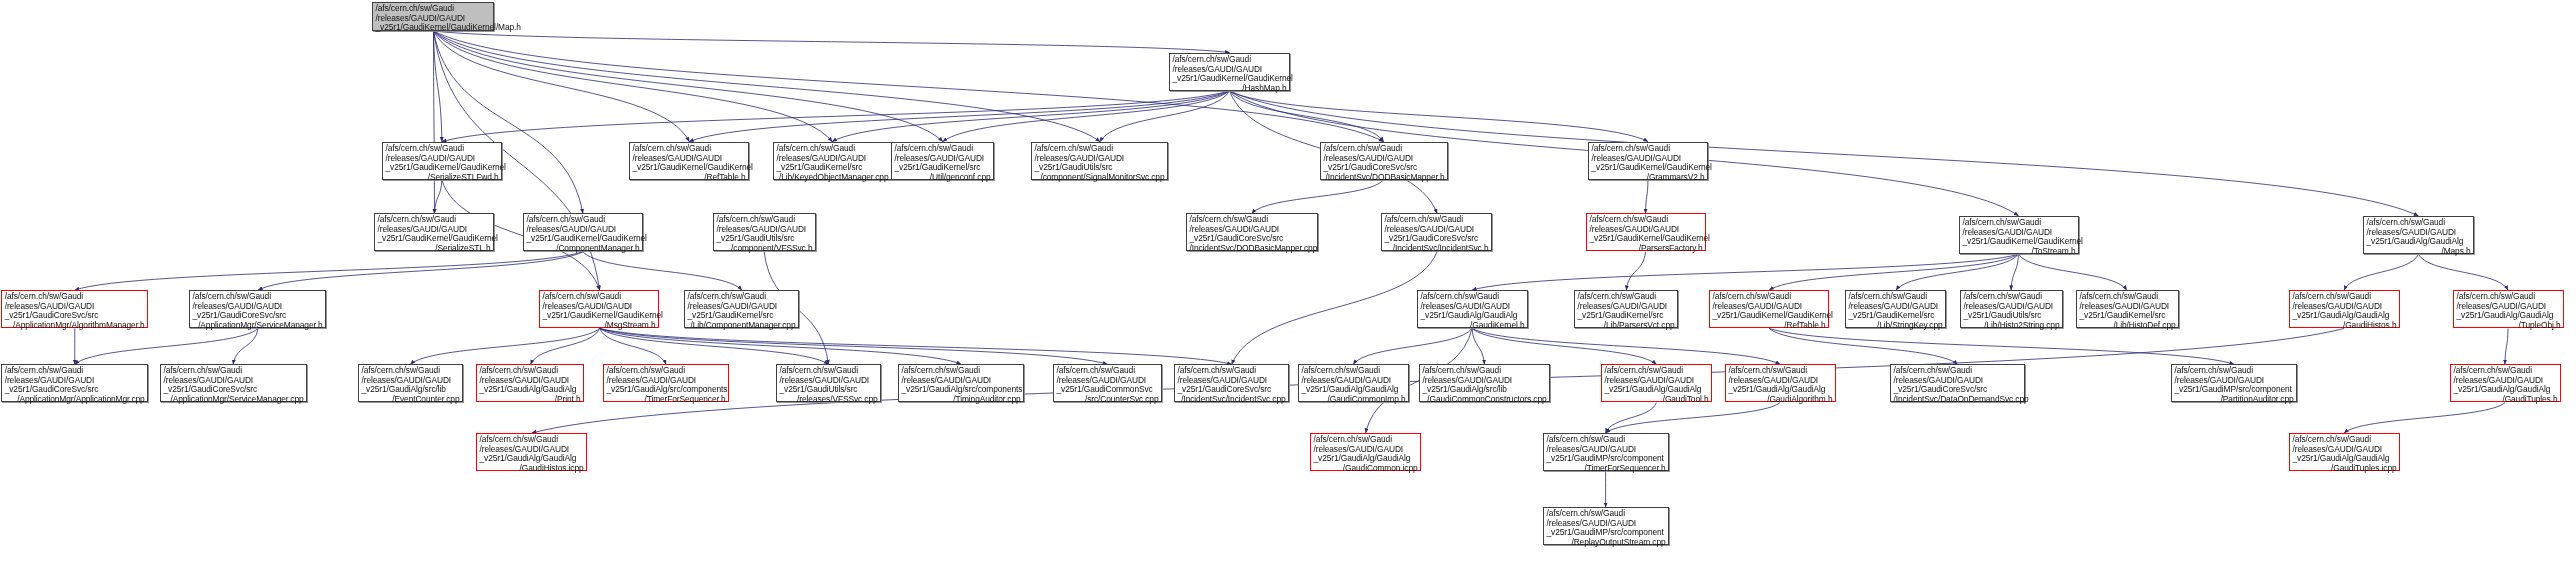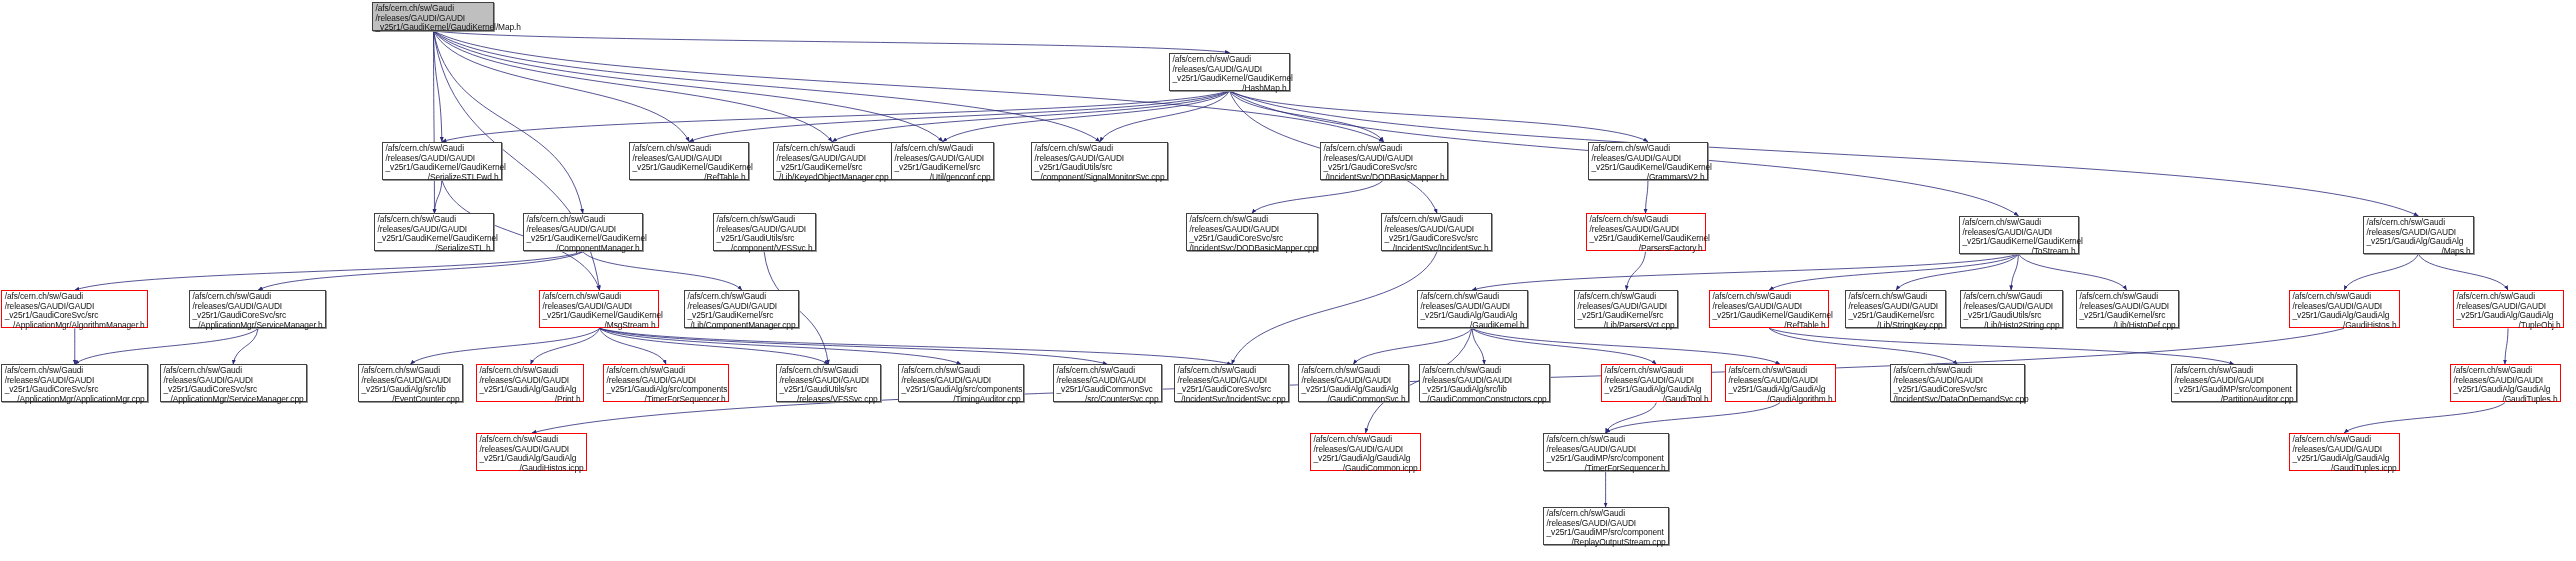--- a/index.html
+++ b/index.html
@@ -136,21 +136,21 @@
       <div class="node red" style="left: 2453px; top: 290px; width: 111px; height: 38px;"><span class="l left">/afs/cern.ch/sw/Gaudi</span><span class="l left">/releases/GAUDI/GAUDI</span><span class="l left">_v25r1/GaudiAlg/GaudiAlg</span><span class="l ctr">/TupleObj.h</span></div>
       <div class="node" style="left: 1.2px; top: 364px; width: 147px; height: 38px;"><span class="l left">/afs/cern.ch/sw/Gaudi</span><span class="l left">/releases/GAUDI/GAUDI</span><span class="l left">_v25r1/GaudiCoreSvc/src</span><span class="l ctr">/ApplicationMgr/ApplicationMgr.cpp</span></div>
       <div class="node" style="left: 160px; top: 364px; width: 147px; height: 38px;"><span class="l left">/afs/cern.ch/sw/Gaudi</span><span class="l left">/releases/GAUDI/GAUDI</span><span class="l left">_v25r1/GaudiCoreSvc/src</span><span class="l ctr">/ApplicationMgr/ServiceManager.cpp</span></div>
       <div class="node" style="left: 358px; top: 364px; width: 105px; height: 38px;"><span class="l left">/afs/cern.ch/sw/Gaudi</span><span class="l left">/releases/GAUDI/GAUDI</span><span class="l left">_v25r1/GaudiAlg/src/lib</span><span class="l ctr">/EventCounter.cpp</span></div>
       <div class="node red" style="left: 476px; top: 364px; width: 108px; height: 38px;"><span class="l left">/afs/cern.ch/sw/Gaudi</span><span class="l left">/releases/GAUDI/GAUDI</span><span class="l left">_v25r1/GaudiAlg/GaudiAlg</span><span class="l ctr">/Print.h</span></div>
       <div class="node red" style="left: 603px; top: 364px; width: 126px; height: 38px;"><span class="l left">/afs/cern.ch/sw/Gaudi</span><span class="l left">/releases/GAUDI/GAUDI</span><span class="l left">_v25r1/GaudiAlg/src/components</span><span class="l ctr">/TimerForSequencer.h</span></div>
       <div class="node" style="left: 776px; top: 364px; width: 105px; height: 38px;"><span class="l left">/afs/cern.ch/sw/Gaudi</span><span class="l left">/releases/GAUDI/GAUDI</span><span class="l left">_v25r1/GaudiUtils/src</span><span class="l ctr">/releases/VFSSvc.cpp</span></div>
       <div class="node" style="left: 898px; top: 364px; width: 126px; height: 38px;"><span class="l left">/afs/cern.ch/sw/Gaudi</span><span class="l left">/releases/GAUDI/GAUDI</span><span class="l left">_v25r1/GaudiAlg/src/components</span><span class="l ctr">/TimingAuditor.cpp</span></div>
       <div class="node" style="left: 1053px; top: 364px; width: 109px; height: 38px;"><span class="l left">/afs/cern.ch/sw/Gaudi</span><span class="l left">/releases/GAUDI/GAUDI</span><span class="l left">_v25r1/GaudiCommonSvc</span><span class="l ctr">/src/CounterSvc.cpp</span></div>
       <div class="node" style="left: 1174px; top: 364px; width: 115px; height: 38px;"><span class="l left">/afs/cern.ch/sw/Gaudi</span><span class="l left">/releases/GAUDI/GAUDI</span><span class="l left">_v25r1/GaudiCoreSvc/src</span><span class="l ctr">/IncidentSvc/IncidentSvc.cpp</span></div>
-      <div class="node" style="left: 1298px; top: 364px; width: 111px; height: 38px;"><span class="l left">/afs/cern.ch/sw/Gaudi</span><span class="l left">/releases/GAUDI/GAUDI</span><span class="l left">_v25r1/GaudiAlg/GaudiAlg</span><span class="l ctr">/GaudiCommonSvc.h</span></div>
+      <div class="node" style="left: 1298px; top: 364px; width: 111px; height: 38px;"><span class="l left">/afs/cern.ch/sw/Gaudi</span><span class="l left">/releases/GAUDI/GAUDI</span><span class="l left">_v25r1/GaudiAlg/GaudiAlg</span><span class="l ctr">/GaudiCommonImp.h</span></div>
       <div class="node" style="left: 1419px; top: 364px; width: 131px; height: 38px;"><span class="l left">/afs/cern.ch/sw/Gaudi</span><span class="l left">/releases/GAUDI/GAUDI</span><span class="l left">_v25r1/GaudiAlg/src/lib</span><span class="l ctr">/GaudiCommonConstructors.cpp</span></div>
       <div class="node red" style="left: 1601px; top: 364px; width: 111px; height: 38px;"><span class="l left">/afs/cern.ch/sw/Gaudi</span><span class="l left">/releases/GAUDI/GAUDI</span><span class="l left">_v25r1/GaudiAlg/GaudiAlg</span><span class="l ctr">/GaudiTool.h</span></div>
       <div class="node red" style="left: 1725px; top: 364px; width: 111px; height: 38px;"><span class="l left">/afs/cern.ch/sw/Gaudi</span><span class="l left">/releases/GAUDI/GAUDI</span><span class="l left">_v25r1/GaudiAlg/GaudiAlg</span><span class="l ctr">/GaudiAlgorithm.h</span></div>
       <div class="node" style="left: 1890px; top: 364px; width: 135px; height: 38px;"><span class="l left">/afs/cern.ch/sw/Gaudi</span><span class="l left">/releases/GAUDI/GAUDI</span><span class="l left">_v25r1/GaudiCoreSvc/src</span><span class="l ctr">/IncidentSvc/DataOnDemandSvc.cpp</span></div>
       <div class="node" style="left: 2171px; top: 364px; width: 126px; height: 38px;"><span class="l left">/afs/cern.ch/sw/Gaudi</span><span class="l left">/releases/GAUDI/GAUDI</span><span class="l left">_v25r1/GaudiMP/src/component</span><span class="l ctr">/PartitionAuditor.cpp</span></div>
       <div class="node red" style="left: 2450px; top: 364px; width: 111px; height: 38px;"><span class="l left">/afs/cern.ch/sw/Gaudi</span><span class="l left">/releases/GAUDI/GAUDI</span><span class="l left">_v25r1/GaudiAlg/GaudiAlg</span><span class="l ctr">/GaudiTuples.h</span></div>
       <div class="node red" style="left: 476px; top: 433px; width: 111px; height: 38px;"><span class="l left">/afs/cern.ch/sw/Gaudi</span><span class="l left">/releases/GAUDI/GAUDI</span><span class="l left">_v25r1/GaudiAlg/GaudiAlg</span><span class="l ctr">/GaudiHistos.icpp</span></div>
       <div class="node red" style="left: 1310px; top: 433px; width: 111px; height: 38px;"><span class="l left">/afs/cern.ch/sw/Gaudi</span><span class="l left">/releases/GAUDI/GAUDI</span><span class="l left">_v25r1/GaudiAlg/GaudiAlg</span><span class="l ctr">/GaudiCommon.icpp</span></div>
       <div class="node" style="left: 1543px; top: 433px; width: 126px; height: 38px;"><span class="l left">/afs/cern.ch/sw/Gaudi</span><span class="l left">/releases/GAUDI/GAUDI</span><span class="l left">_v25r1/GaudiMP/src/component</span><span class="l ctr">/TimerForSequencer.h</span></div>
       <div class="node red" style="left: 2289px; top: 433px; width: 111px; height: 38px;"><span class="l left">/afs/cern.ch/sw/Gaudi</span><span class="l left">/releases/GAUDI/GAUDI</span><span class="l left">_v25r1/GaudiAlg/GaudiAlg</span><span class="l ctr">/GaudiTuples.icpp</span></div>

